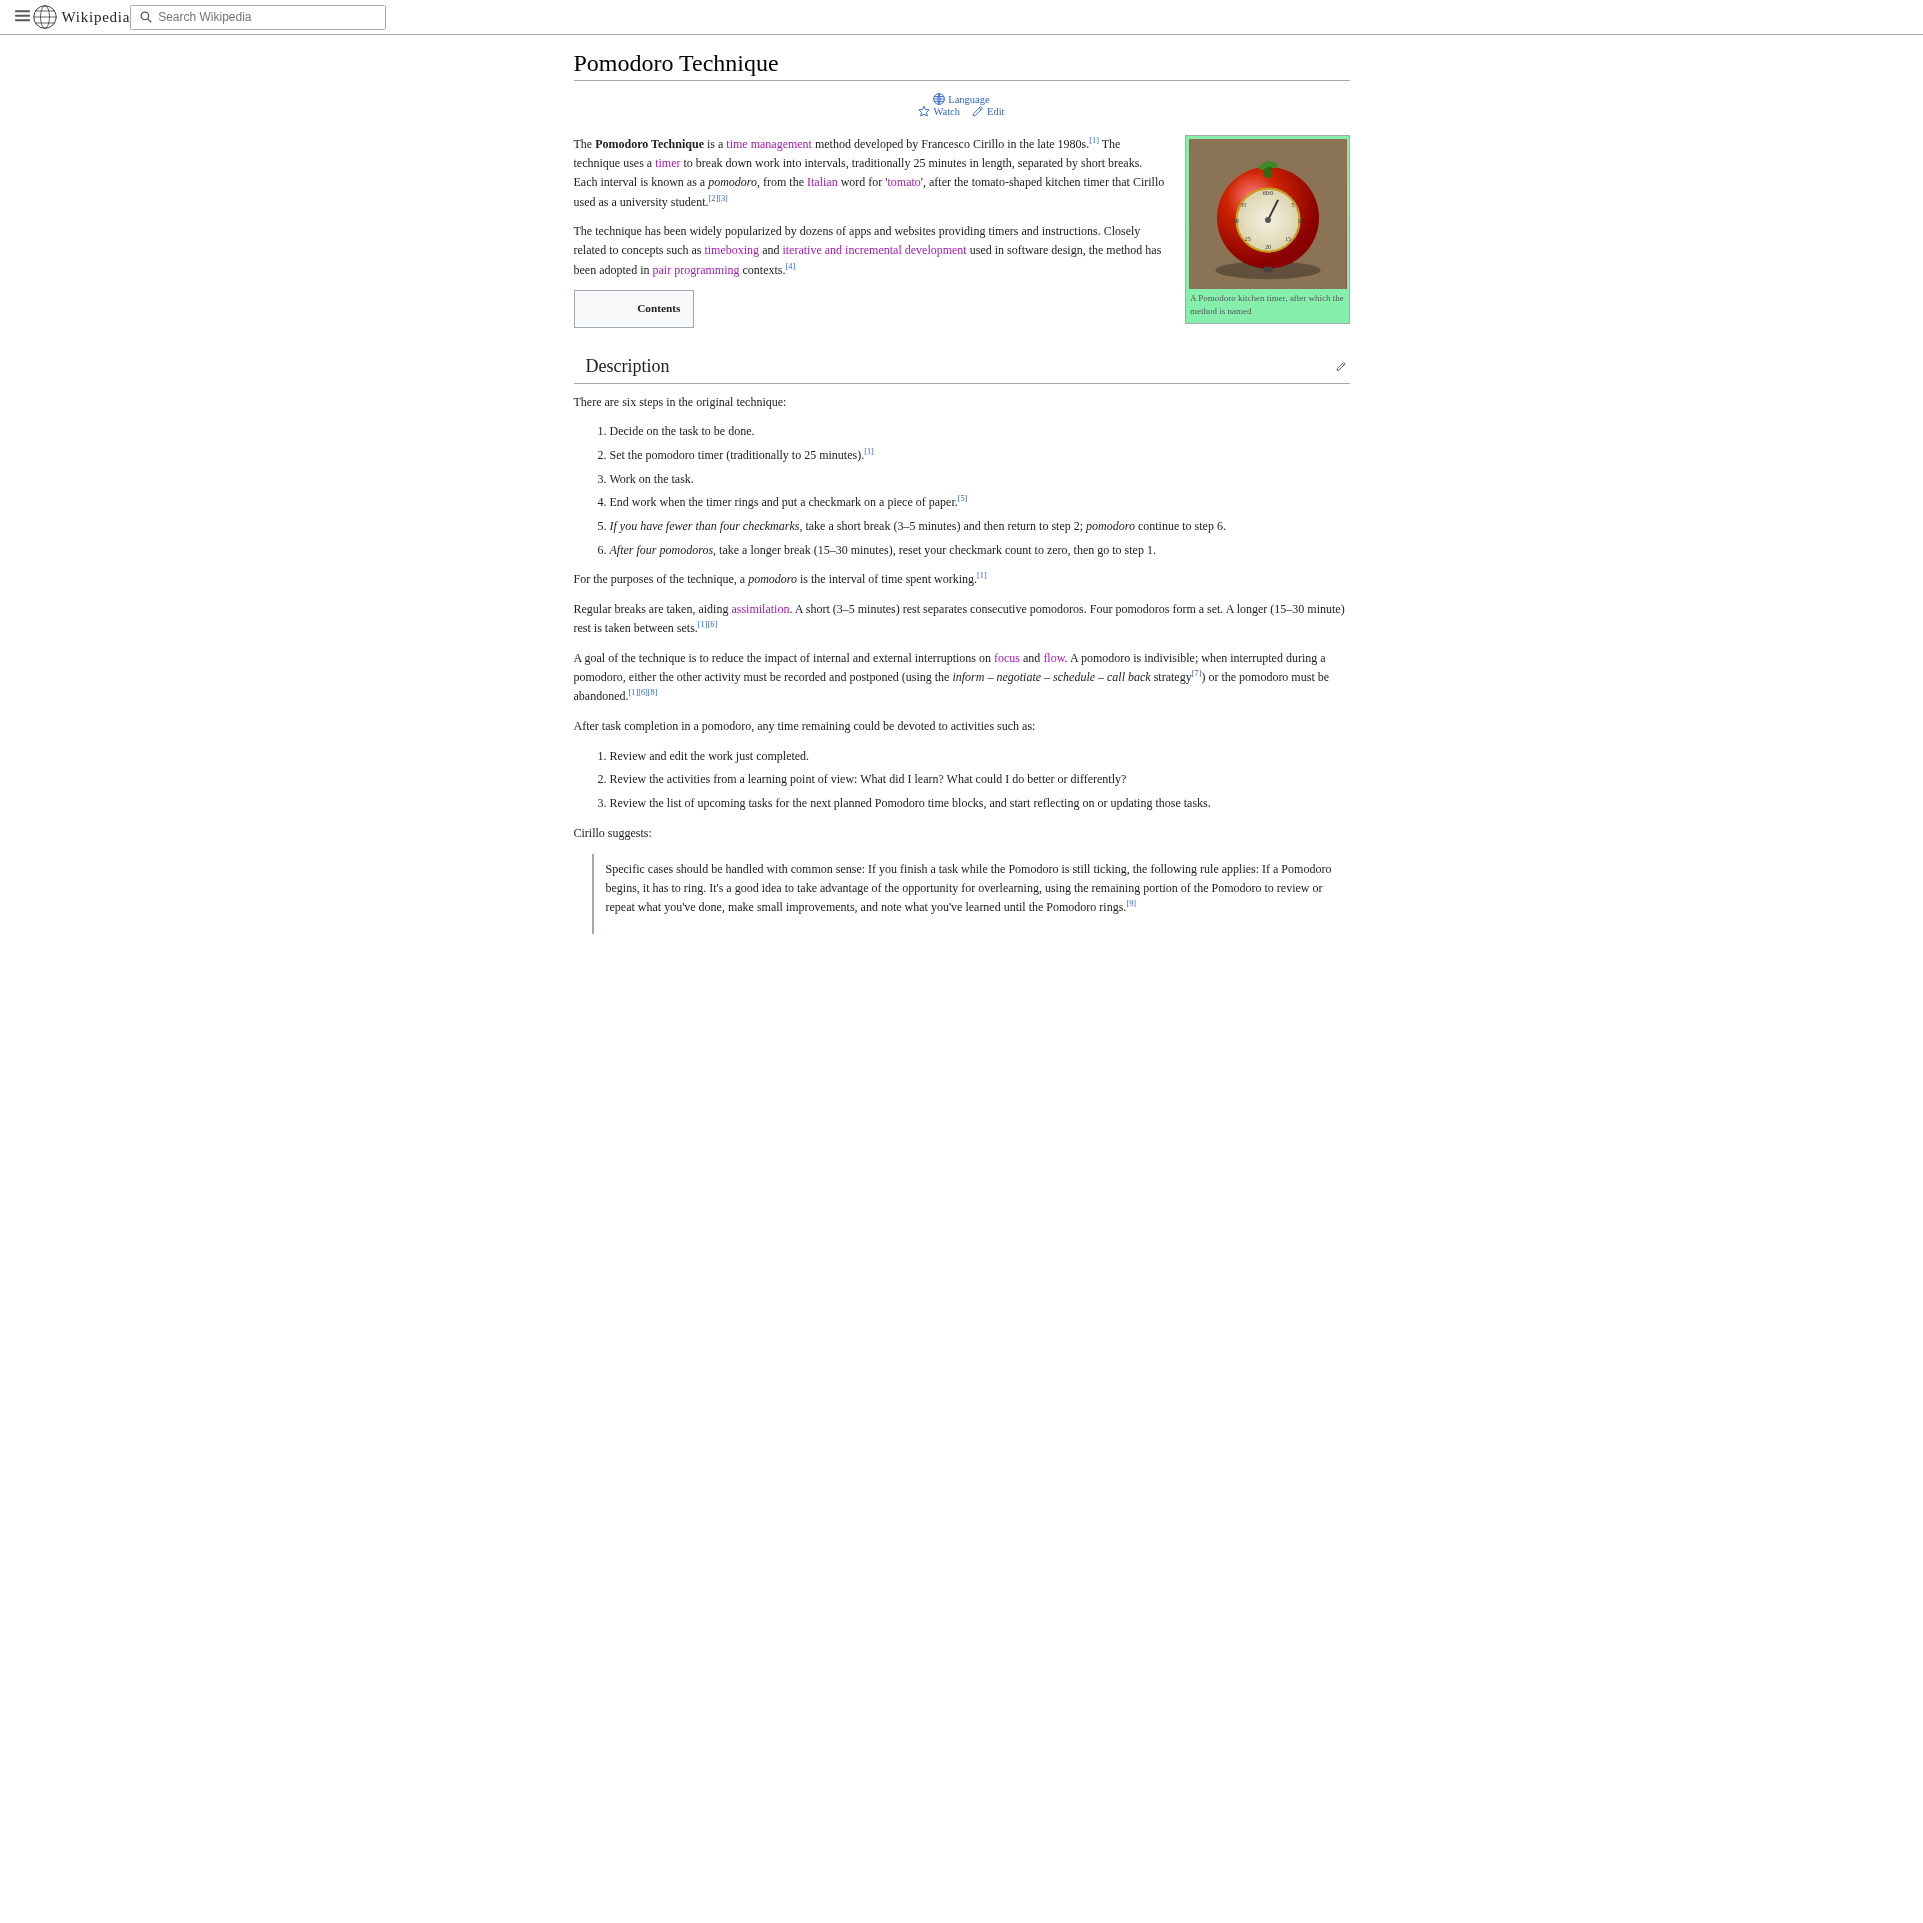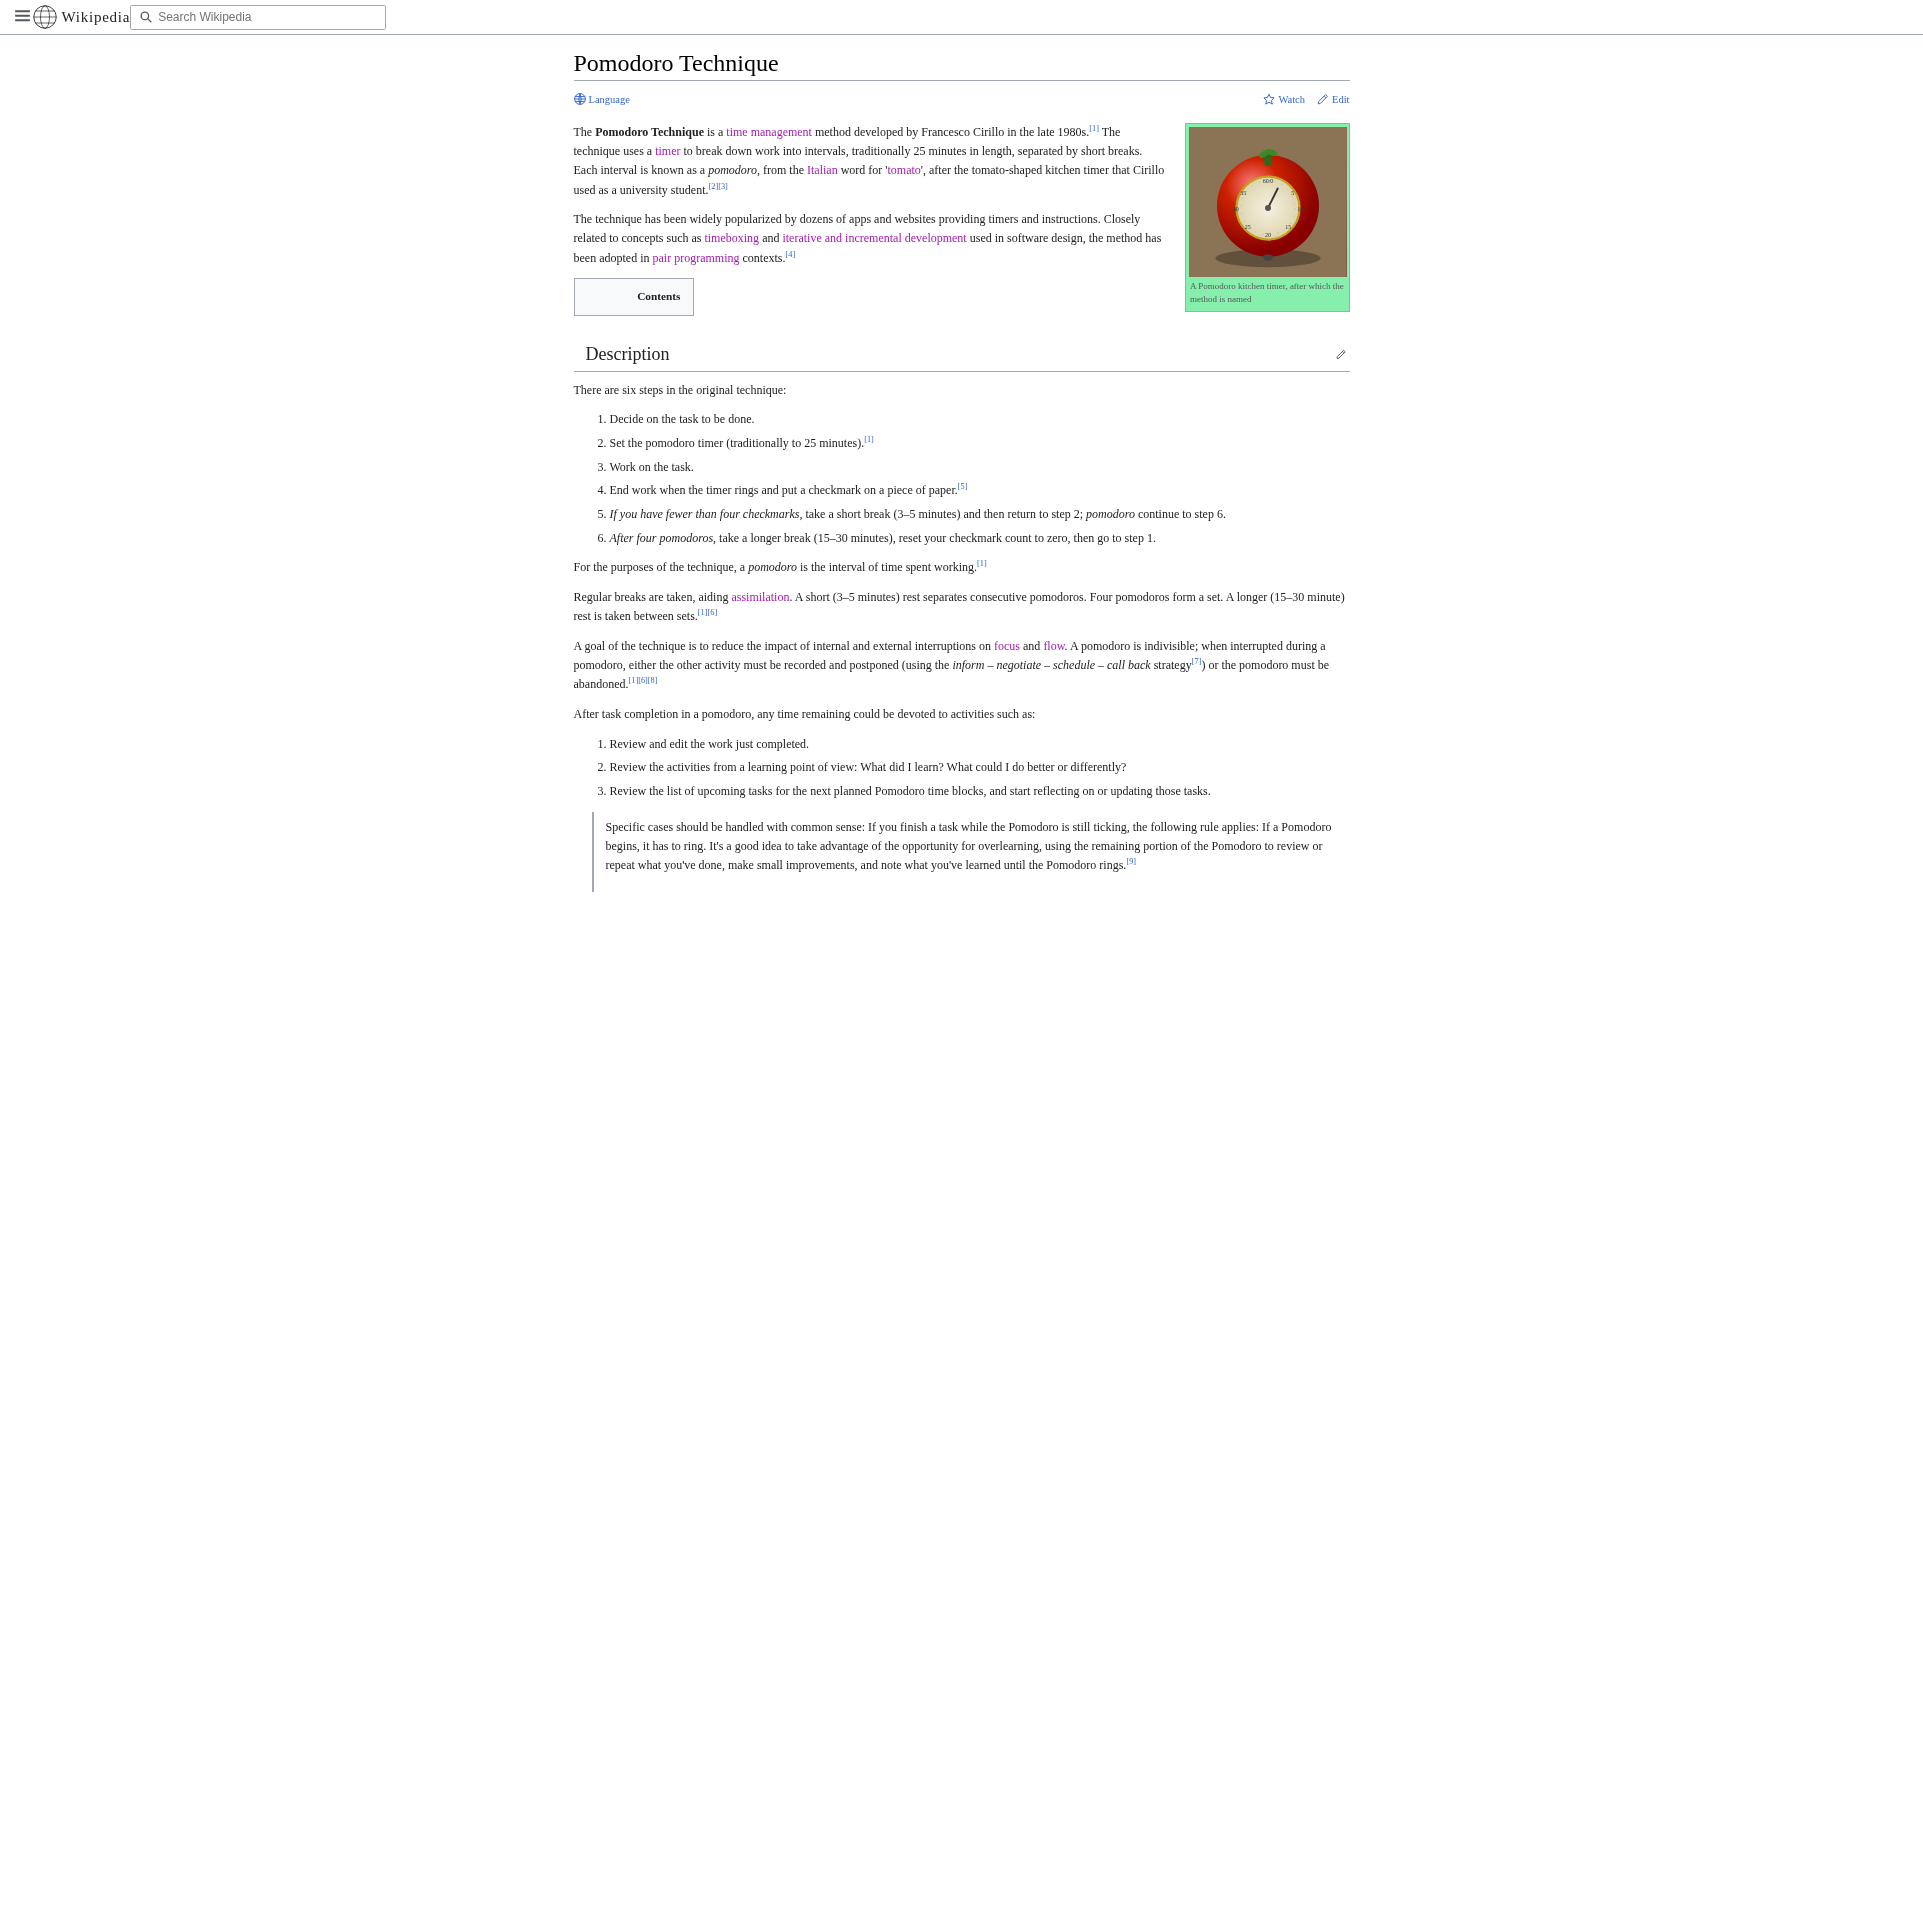--- a/index.html
+++ b/index.html
@@ -74,20 +74,21 @@
       color: #000;
     }
 
     
     .action-bar {
       display: flex;
       align-items: center;
       justify-content: space-between;
       margin-bottom: 12px;
       padding-bottom: 6px;
+      flex-direction: column;
     }
     .action-left, .action-right {
       display: flex;
       align-items: center;
       gap: 12px;
     }
     .action-btn {
       display: flex;
       align-items: center;
       gap: 3px;
@@ -360,20 +361,21 @@
     <p>A goal of the technique is to reduce the impact of internal and external interruptions on <a href="#">focus</a> and <a href="#">flow</a>. A pomodoro is indivisible; when interrupted during a pomodoro, either the other activity must be recorded and postponed (using the <em>inform – negotiate – schedule – call back</em> strategy<sup><a href="#">[7]</a></sup>) or the pomodoro must be abandoned.<sup><a href="#">[1]</a><a href="#">[6]</a><a href="#">[8]</a></sup></p>
 
     <p>After task completion in a pomodoro, any time remaining could be devoted to activities such as:</p>
 
     <ol>
       <li>Review and edit the work just completed.</li>
       <li>Review the activities from a learning point of view: What did I learn? What could I do better or differently?</li>
       <li>Review the list of upcoming tasks for the next planned Pomodoro time blocks, and start reflecting on or updating those tasks.</li>
     </ol>
 
+    <p>Cirillo suggests:</p>
 
     <blockquote>
       <p>Specific cases should be handled with common sense: If you finish a task while the Pomodoro is still ticking, the following rule applies: If a Pomodoro begins, it has to ring. It's a good idea to take advantage of the opportunity for overlearning, using the remaining portion of the Pomodoro to review or repeat what you've done, make small improvements, and note what you've learned until the Pomodoro rings.<sup><a href="#">[9]</a></sup></p>
     </blockquote>
 
   </div>
 </div>
 
 
 </body></html>

